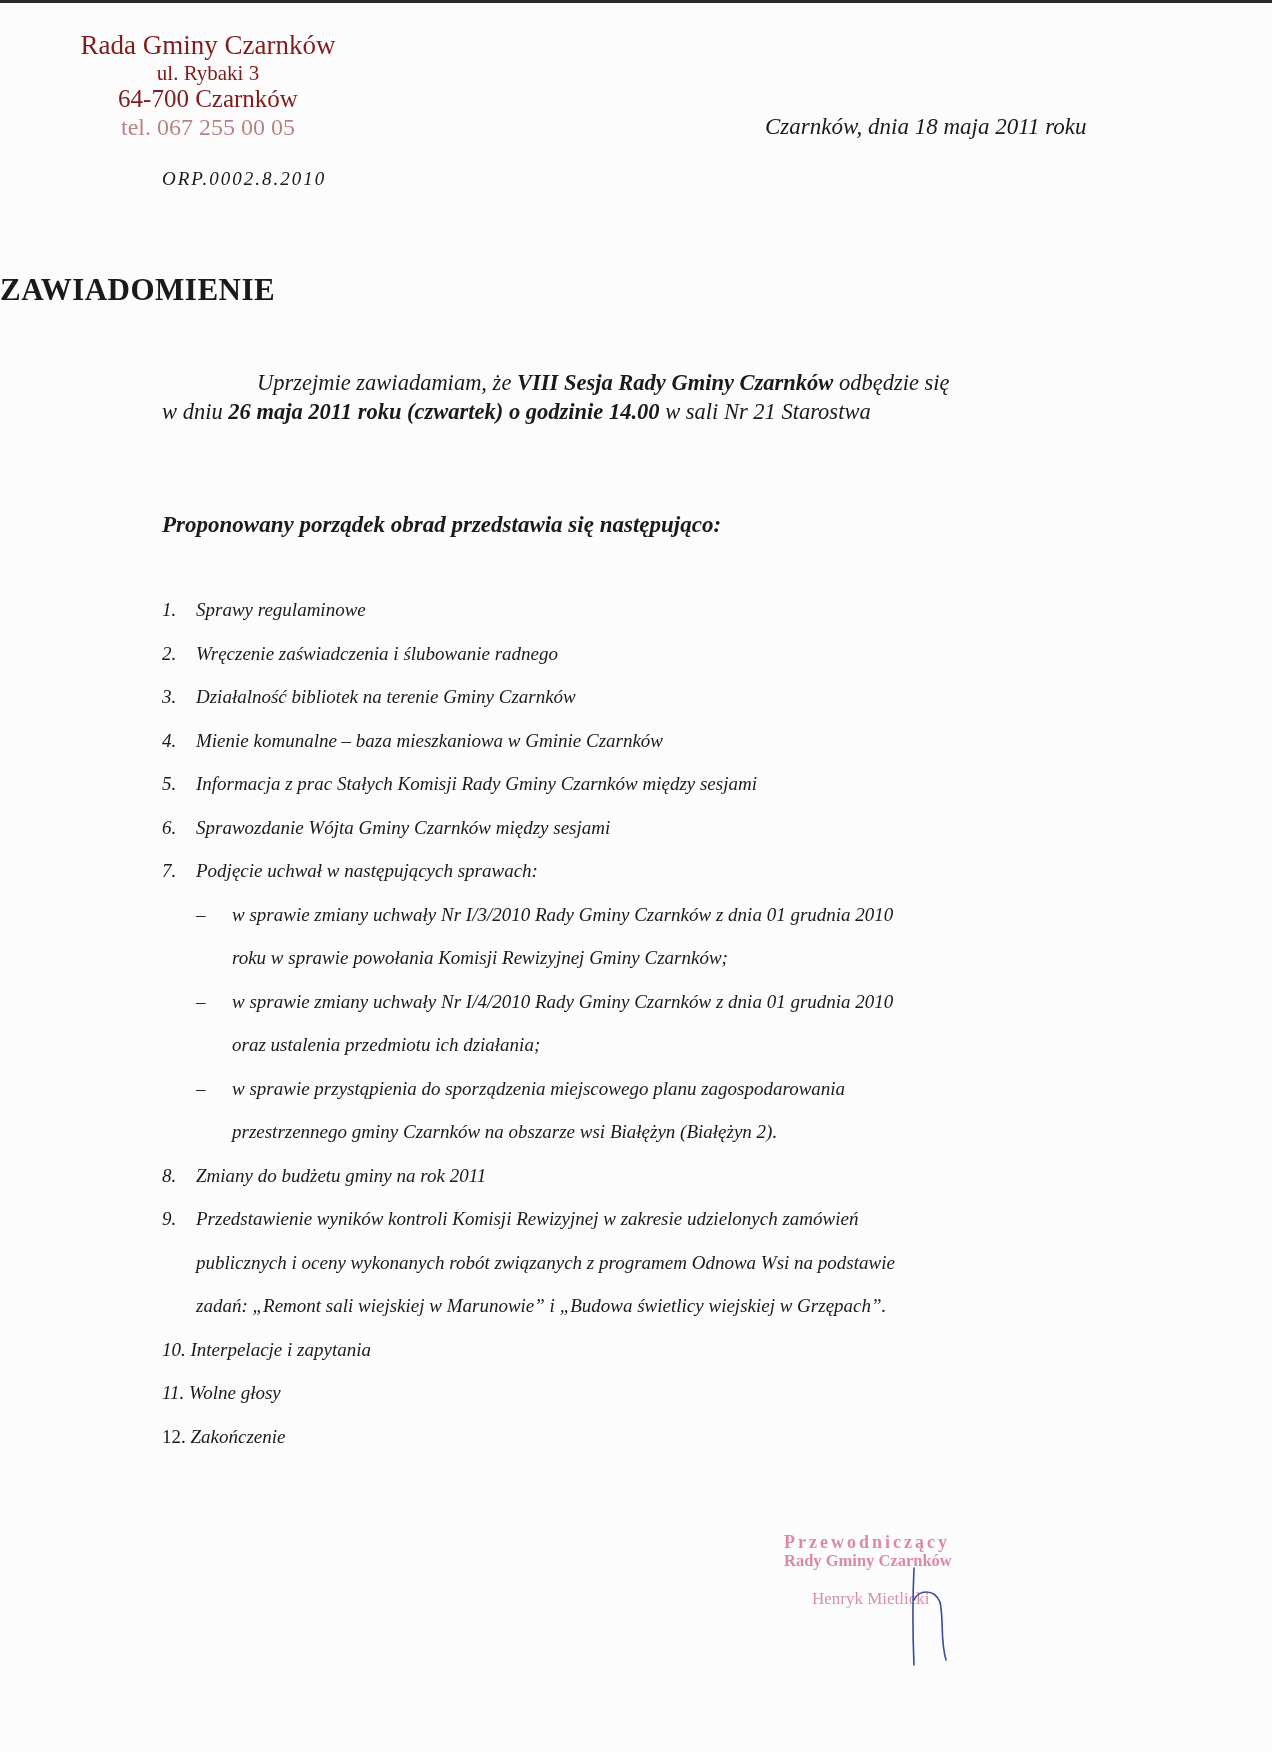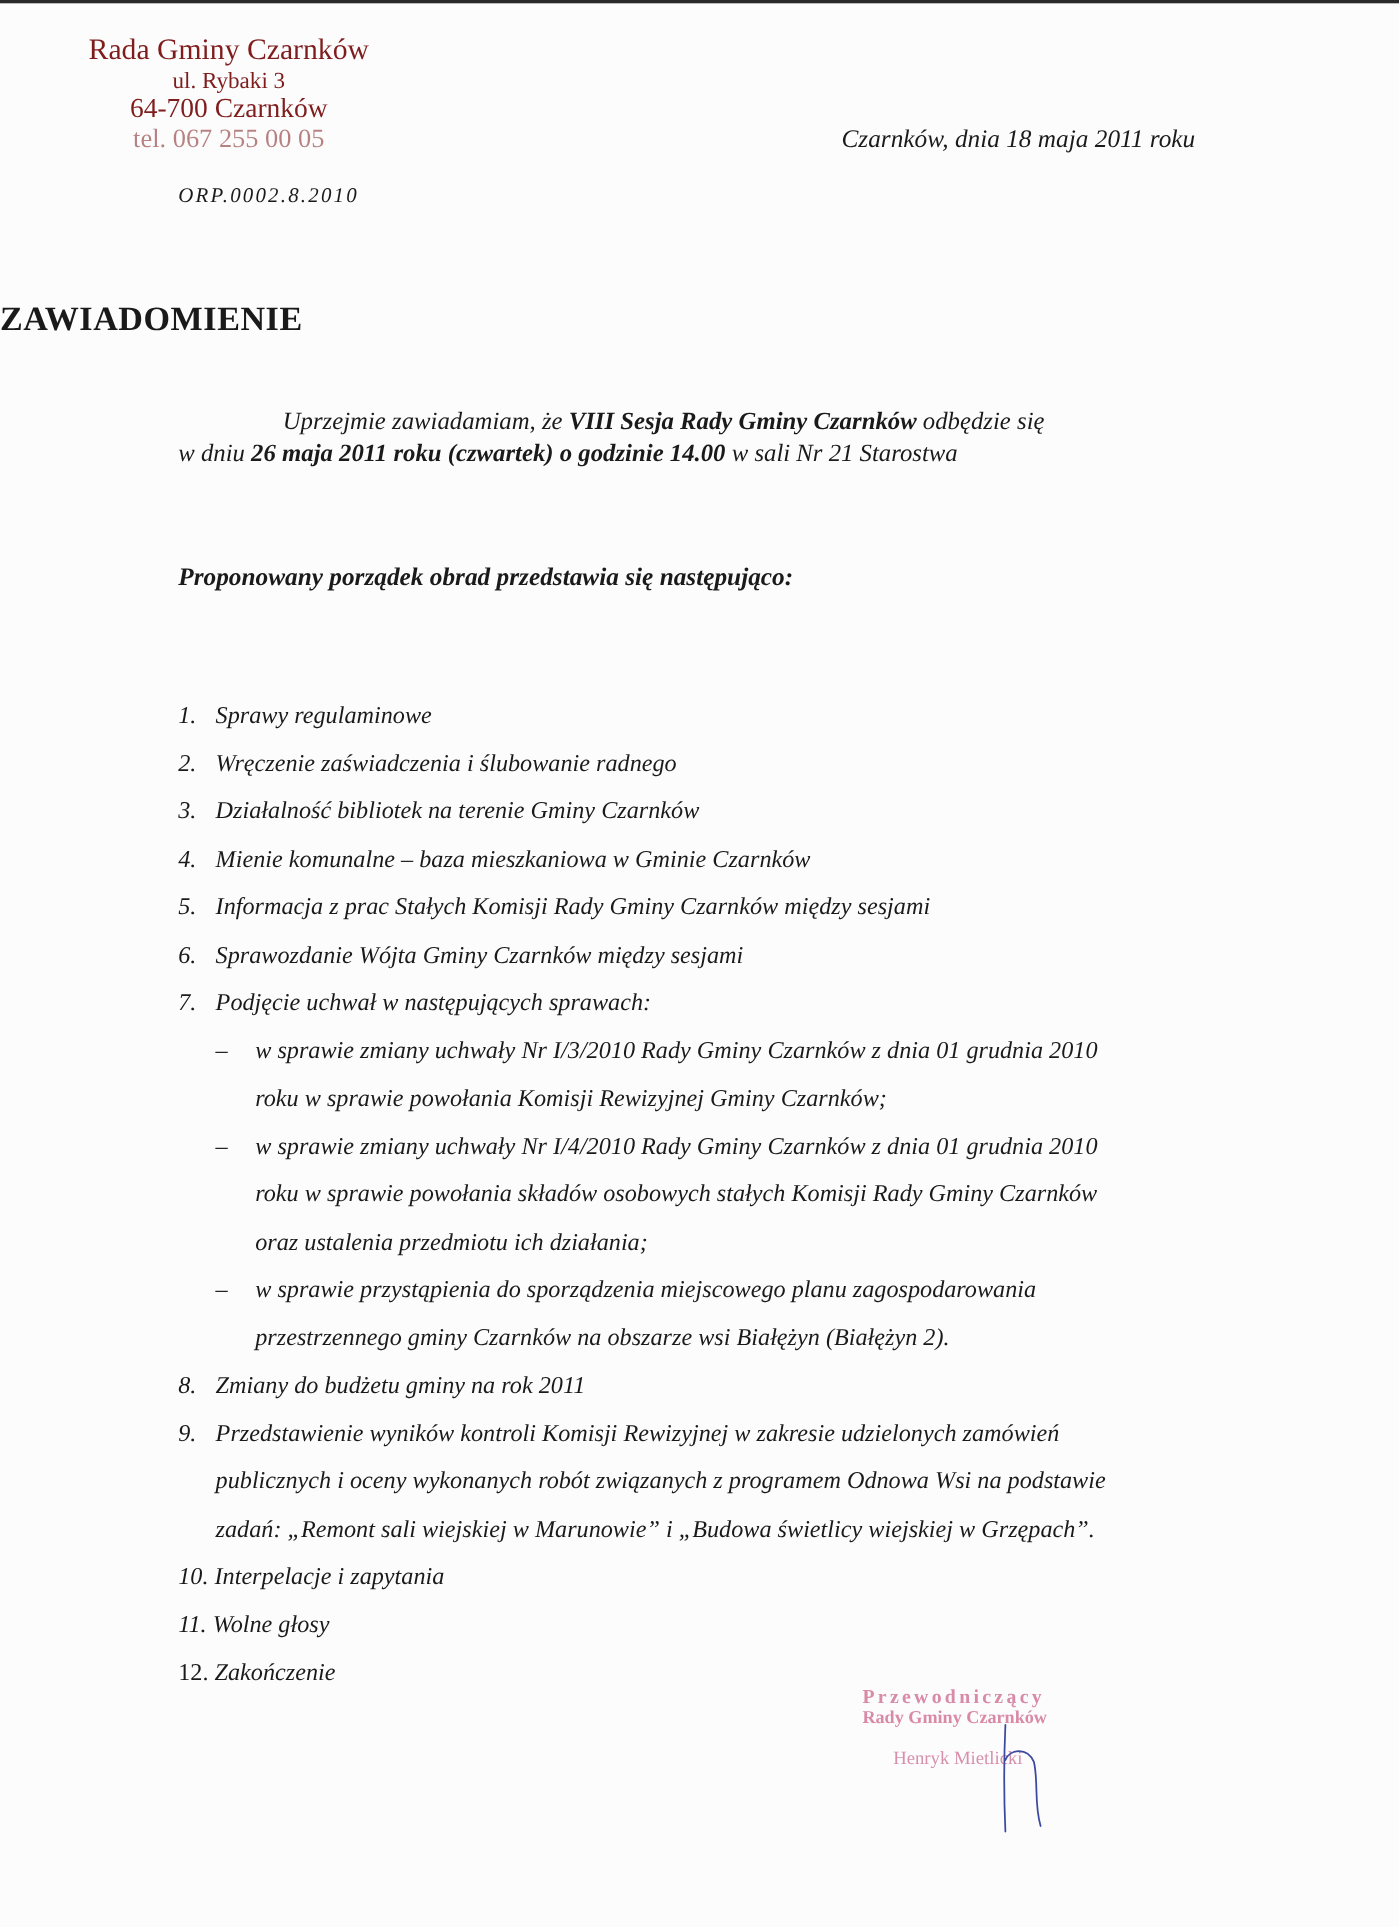--- a/index.html
+++ b/index.html
@@ -20,21 +20,21 @@
   .stamp-top .l2 { font-size: 21px; }
   .stamp-top .l3 { font-size: 25px; }
   .stamp-top .l4 { font-size: 24px; opacity: 0.55; }
   .ref { left: 162px; top: 168px; font-style: italic; font-size: 19px; letter-spacing: 2px; }
   .date { left: 765px; top: 114px; font-style: italic; font-size: 23px; }
   .title { left: 0; width: 1064px; top: 272px; text-align: left; font-weight: bold; font-size: 31px; letter-spacing: 0.5px; }
   .intro { left: 162px; top: 368px; width: 860px; font-size: 22.5px; font-style: italic; line-height: 29px; }
   .intro .indent { display: inline-block; width: 95px; }
   .intro b { font-weight: bold; font-family: Liberation Serif, serif; }
   .heading { left: 162px; top: 512px; font-size: 23px; font-weight: bold; font-style: italic; }
-  .agenda { left: 162px; top: 628px; width: 960px; font-size: 22px; font-style: italic; }
+  .agenda { left: 162px; top: 588px; width: 960px; font-size: 19px; font-style: italic; }
   .item { position: relative; height: 43.5px; line-height: 43.5px; white-space: nowrap; }
   .item .num { display: inline-block; width: 34px; }
   .sub { position: relative; height: 43.5px; line-height: 43.5px; white-space: nowrap; padding-left: 70px; }
   .sub .dash { position: absolute; left: 34px; font-style: normal; }
   .cont { height: 43.5px; line-height: 43.5px; white-space: nowrap; padding-left: 70px; }
   .cont9 { height: 43.5px; line-height: 43.5px; white-space: nowrap; padding-left: 34px; }
   .upright-num { font-style: normal; }
   .sig-stamp { left: 784px; top: 1152px; width: 220px; text-align: left; color: #d98aa6; }
   .sig-stamp .p1 { font-size: 18px; font-weight: bold; letter-spacing: 3px; }
   .sig-stamp .p2 { font-size: 16.5px; font-weight: bold; margin-top: -2px; }
@@ -70,21 +70,20 @@
   <div class="item"><span class="num">3.</span><span>Działalność bibliotek na terenie Gminy Czarnków</span></div>
   <div class="item"><span class="num">4.</span><span>Mienie komunalne – baza mieszkaniowa w Gminie Czarnków</span></div>
   <div class="item"><span class="num">5.</span><span>Informacja z prac Stałych Komisji Rady Gminy Czarnków między sesjami</span></div>
   <div class="item"><span class="num">6.</span><span>Sprawozdanie Wójta Gminy Czarnków między sesjami</span></div>
   <div class="item"><span class="num">7.</span><span>Podjęcie uchwał w następujących sprawach:</span></div>
 
   <div class="sub"><span class="dash">–</span><span>w sprawie zmiany uchwały Nr I/3/2010 Rady Gminy Czarnków z dnia 01 grudnia 2010</span></div>
   <div class="cont">roku w sprawie powołania Komisji Rewizyjnej Gminy Czarnków;</div>
 
   <div class="sub"><span class="dash">–</span><span>w sprawie zmiany uchwały Nr I/4/2010 Rady Gminy Czarnków z dnia 01 grudnia 2010</span></div>
-  <div class="cont">roku w sprawie powołania składów osobowych stałych Komisji Rady Gminy Czarnków</div>
   <div class="cont">oraz ustalenia przedmiotu ich działania;</div>
 
   <div class="sub"><span class="dash">–</span><span>w sprawie przystąpienia do sporządzenia miejscowego planu zagospodarowania</span></div>
   <div class="cont">przestrzennego gminy Czarnków na obszarze wsi Białężyn (Białężyn 2).</div>
 
   <div class="item"><span class="num">8.</span><span>Zmiany do budżetu gminy na rok 2011</span></div>
   <div class="item"><span class="num">9.</span><span>Przedstawienie wyników kontroli Komisji Rewizyjnej w zakresie udzielonych zamówień</span></div>
   <div class="cont9">publicznych i oceny wykonanych robót związanych z programem Odnowa Wsi na podstawie</div>
   <div class="cont9">zadań: „Remont sali wiejskiej w Marunowie” i „Budowa świetlicy wiejskiej w Grzępach”.</div>
 

